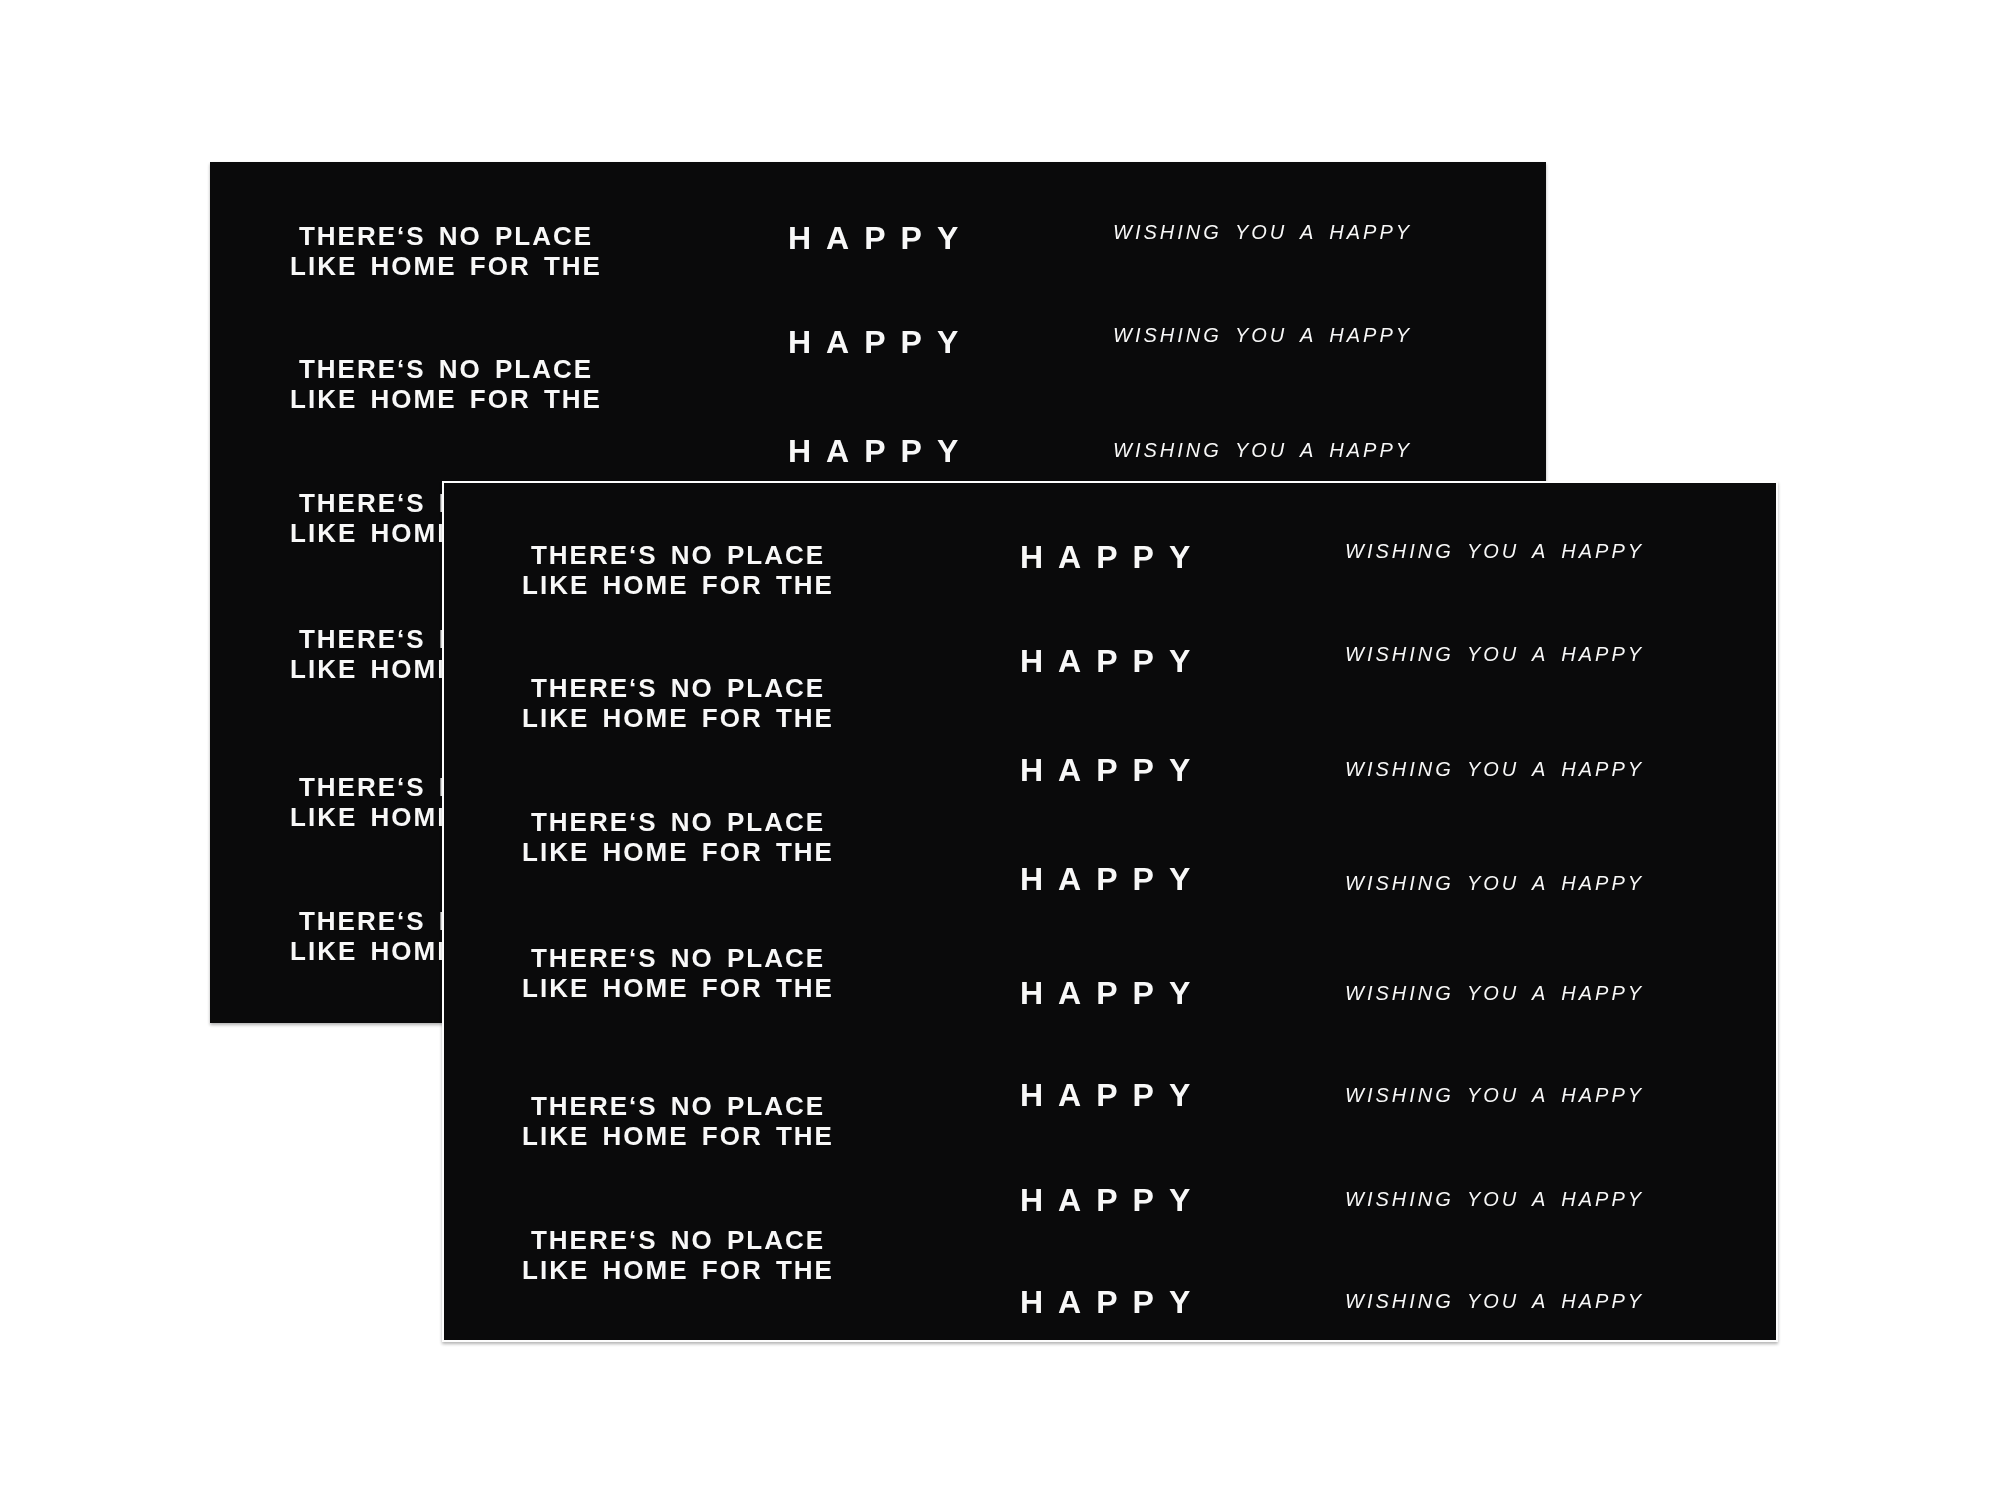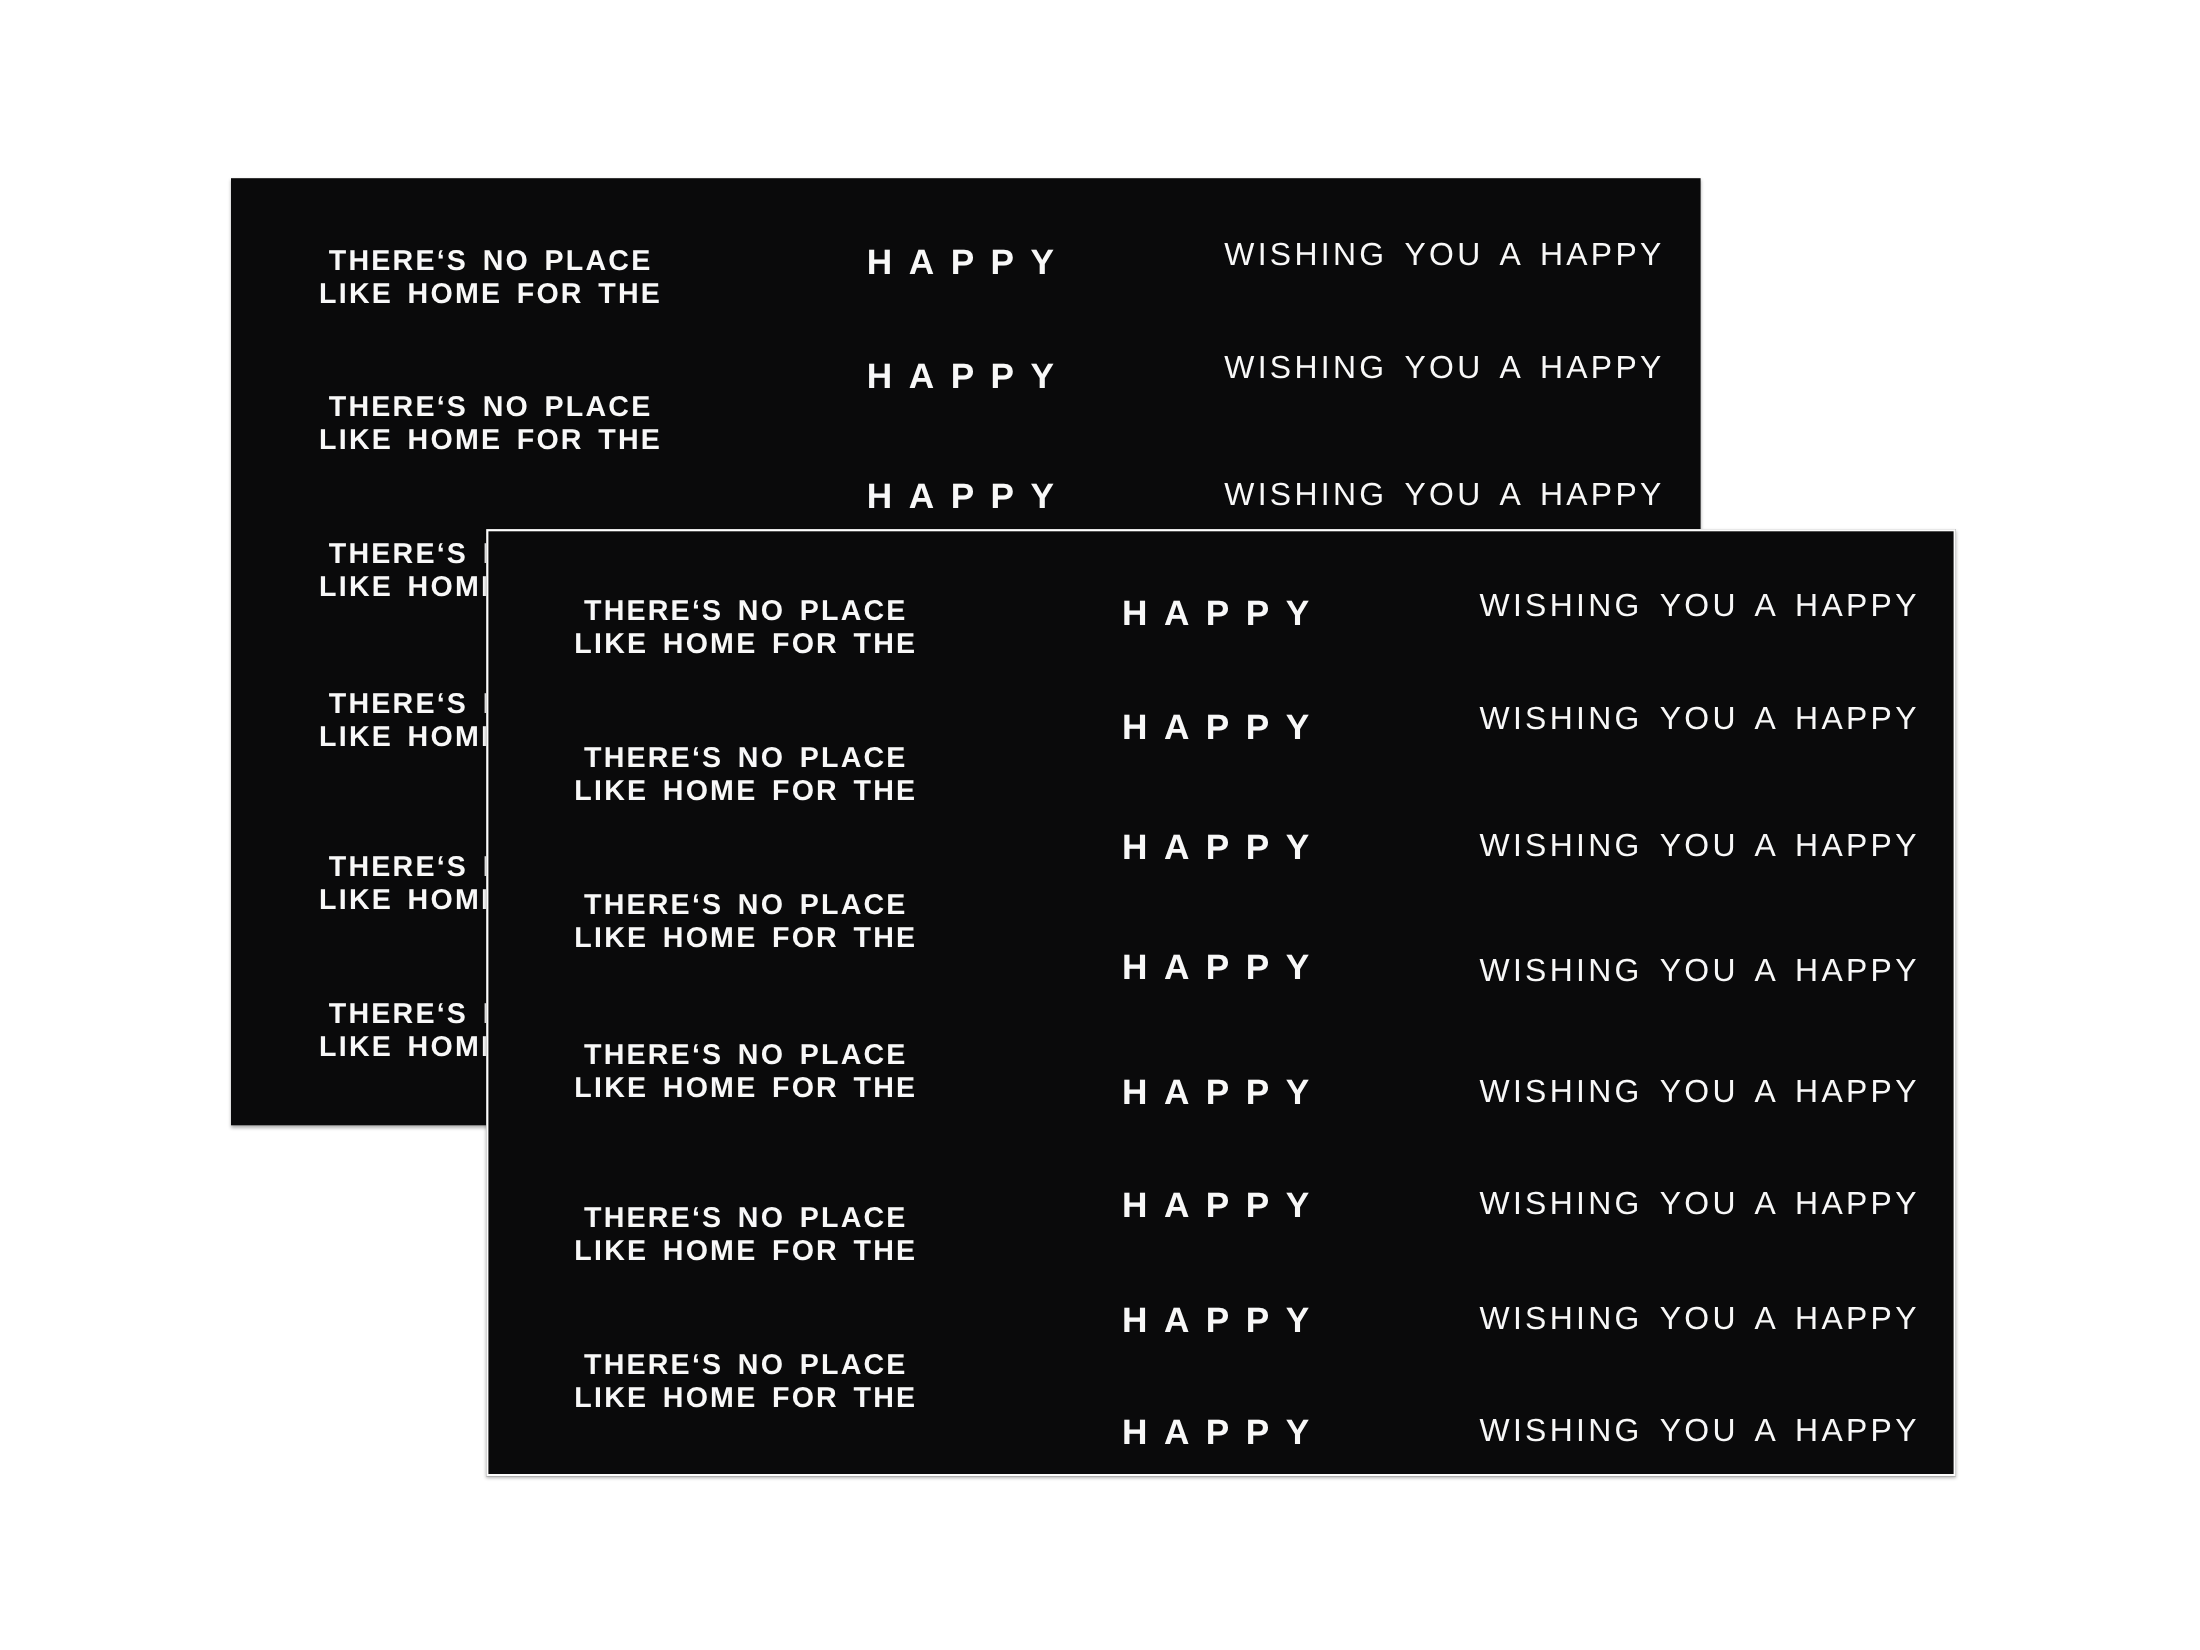--- a/index.html
+++ b/index.html
@@ -31,22 +31,22 @@
   }
   
   .c2{
     left:563px;width:204px;
     font-size:32px;line-height:36px;font-weight:700;
     letter-spacing:15px;text-indent:15px;white-space:nowrap;
   }
   
   .c3{
     left:903px;width:370px;text-align:left;
-    font-size:29px;line-height:32px;font-weight:400;
-    letter-spacing:3px;word-spacing:5px;white-space:nowrap;
+    font-size:20px;line-height:32px;font-weight:400;
+    letter-spacing:3px;word-spacing:5px;white-space:nowrap;font-style:italic;
   }
 </style>
 </head>
 <body style="background: rgb(255, 255, 255);">
 
 <div class="stage">
   <div class="sheet" id="back-sheet" style="background: rgb(10, 10, 11);">
       <div class="txt c1" style="top: 59px; color: rgb(248, 248, 248);">
         <div>THERE‘S NO PLACE</div>
         <div>LIKE HOME FOR THE</div>

